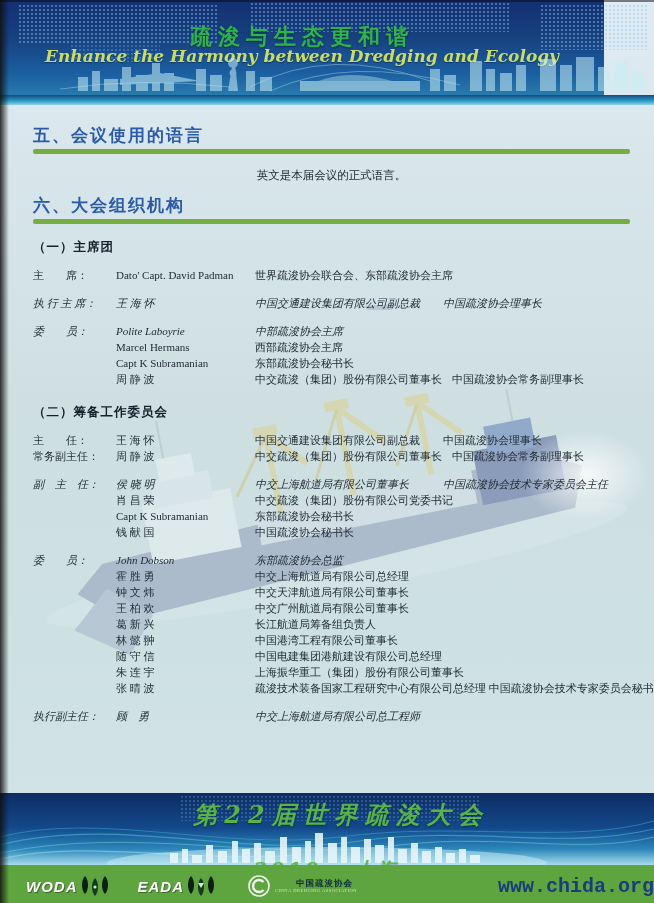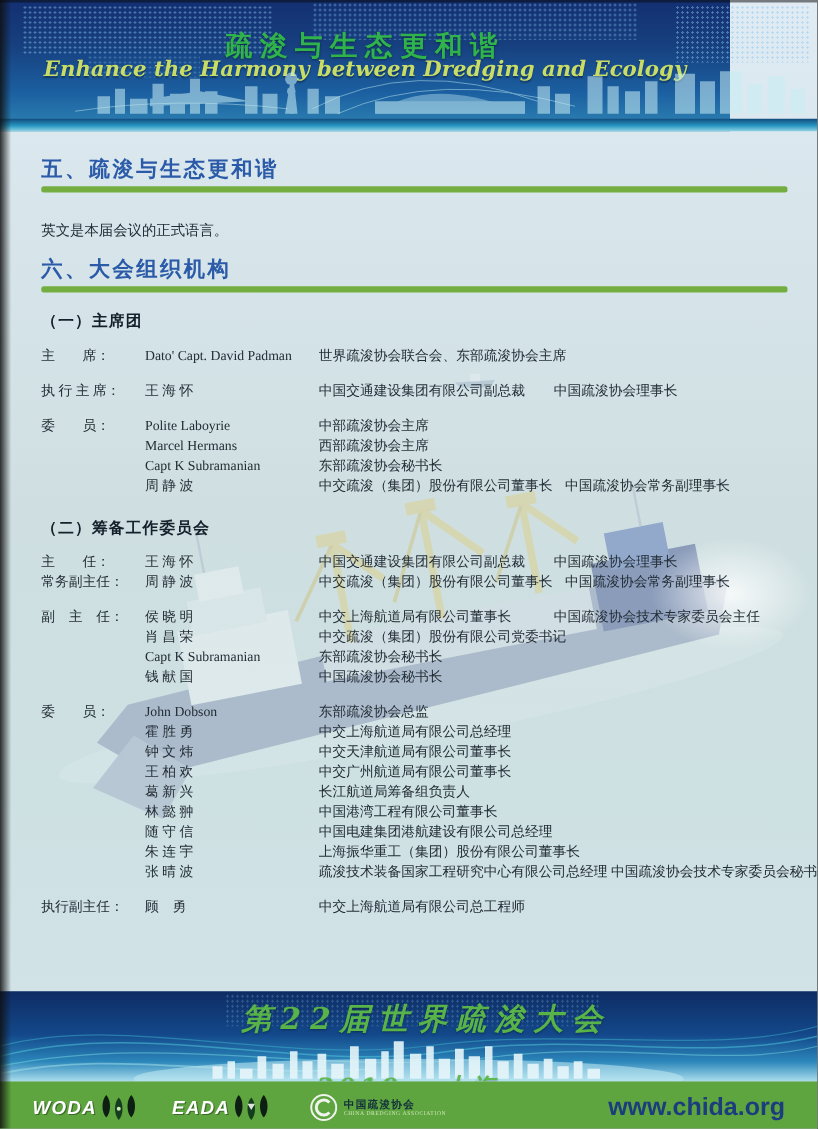--- a/index.html
+++ b/index.html
@@ -1,21 +1,21 @@
 <!DOCTYPE html>
 <html><head>
 <meta charset="utf-8">
 <style>
   html,body{margin:0;padding:0;background:#555;}
   .page{position:relative;width:654px;height:903px;margin:0 auto;overflow:hidden;
         background:linear-gradient(180deg,#e0ebf3 0%,#d8e6ec 18%,#cfdfe1 45%,#cde0e2 70%,#d5e4ea 100%);
         font-family:"Liberation Serif","DejaVu Serif",serif;}
   
   .banner{position:absolute;top:0;left:0;width:584px;height:105px;z-index:3;
-          background:linear-gradient(180deg,#132f72 0%,#17407f 35%,#1b5fa0 70%,#2f86b5 100%);}
+          background:linear-gradient(180deg,#132f72 0%,#17407f 35%,#1b5fa0 70%,#2f86b5 100%);padding-left:20px;}
   .dots{position:absolute;background-image:radial-gradient(circle,rgba(140,200,240,.55) .8px,transparent 1.1px);
         background-size:4px 4px;opacity:.8;}
   .d1{left:18px;top:4px;width:200px;height:40px;}
   .d2{left:250px;top:2px;width:260px;height:30px;}
   .d3{left:540px;top:4px;width:108px;height:46px;}
   .d4{left:70px;top:44px;width:90px;height:18px;opacity:.5;}
   .banner-title{position:absolute;top:22px;left:0;width:100%;text-align:center;
                 font-family:"Liberation Sans","DejaVu Sans",sans-serif;font-weight:bold;
                 font-size:22px;letter-spacing:6px;color:#2fb34a;text-shadow:0 1px 2px rgba(0,0,0,.4);}
   .banner-sub{position:absolute;top:46px;left:0;width:100%;text-align:center;
@@ -24,25 +24,25 @@
   .banner-skyline{position:absolute;bottom:10px;left:0;}
   .teal-strip{position:absolute;bottom:0;left:0;width:654px;height:10px;
               background:linear-gradient(180deg,#124b7d 0%,#2796c0 55%,#8fd2e4 100%);}
   
   .content{position:absolute;top:105px;left:0;width:654px;z-index:2;color:#232d36;}
   .inner{padding:8px 24px 0 33px;}
   .contact{margin-top:5px;font-size:11.5px;line-height:16px;white-space:nowrap;}
   .sec-head{margin-top:13px;font-family:"Liberation Sans","DejaVu Sans",sans-serif;
             font-weight:bold;font-size:17px;color:#2a5aa8;letter-spacing:2px;line-height:20px;}
   .green-bar{margin-top:3px;width:597px;height:5px;background:#74ae41;border-radius:2px;}
-  .sec-body{margin-top:23px;font-size:11.5px;line-height:16px;}
+  .sec-body{margin-top:13px;font-size:11.5px;line-height:16px;text-align:center;}
   .sub-title{margin-top:15px;font-size:12.5px;font-weight:bold;letter-spacing:1px;color:#14202b;line-height:17px;}
   .rows{margin-top:11px;}
   .m-row{display:flex;align-items:baseline;line-height:16px;font-size:11px;white-space:nowrap;}
-  .m-row.gap{margin-top:12px;}
+  .m-row.gap{margin-top:12px;font-style:italic;}
   .c-label{width:83px;flex:none;}
   .c-name{width:139px;flex:none;}
   .c-org{min-width:178px;flex:none;padding-right:10px;}
   .c-org2{flex:none;text-align:right;}
   
   .ship{position:absolute;left:28px;top:330px;z-index:1;opacity:.42;}
   .foam{position:absolute;left:520px;top:430px;width:130px;height:90px;z-index:1;border-radius:50%;
         background:radial-gradient(ellipse,rgba(255,255,255,.8) 0%,rgba(255,255,255,0) 70%);}
   .mini-ship{position:absolute;left:362px;top:296px;z-index:1;opacity:.5;}
   
@@ -56,23 +56,23 @@
           font-family:"DejaVu Serif","Liberation Serif",serif;font-style:italic;font-weight:bold;
           font-size:19px;letter-spacing:4px;color:#5dbb4d;text-shadow:0 1px 2px rgba(0,0,0,.3);margin-top:24px;}
   .f-band2{display:flex;align-items:center;width:654px;height:42px;background:#5ea43f;
            padding:0;box-sizing:border-box;}
   .f-black{width:654px;height:4px;background:#101010;}
   .logo{display:flex;align-items:center;margin-left:26px;}
   .logo-txt{font-family:"Liberation Sans","DejaVu Sans",sans-serif;font-weight:bold;font-style:italic;
             font-size:15px;color:#fff;letter-spacing:1px;text-shadow:1px 1px 0 rgba(0,0,0,.35);}
   .chida-logo{display:flex;align-items:center;margin-left:30px;}
   .chida-lines{margin-left:5px;line-height:1;}
-  .chida-cn{font-size:8.5px;color:#13303c;font-weight:bold;letter-spacing:1px;}
+  .chida-cn{font-size:8.5px;color:#13303c;font-weight:bold;letter-spacing:1px;margin-left:21px;}
   .chida-en{font-size:4.5px;color:#cfe6b8;letter-spacing:.5px;margin-top:2px;}
-  .f-url{margin-left:auto;margin-right:26px;font-family:Liberation Sans, sans-serif;
+  .f-url{margin-left:auto;font-family:Liberation Mono, monospace;
          font-weight:bold;font-size:20px;color:#1b3d7e;}
   
   .edge-left{position:absolute;left:0;top:0;width:9px;height:903px;z-index:5;
              background:linear-gradient(90deg,rgba(15,15,15,.85),rgba(15,15,15,0));}
   .edge-top{position:absolute;left:0;top:0;width:654px;height:2px;z-index:6;background:rgba(10,10,10,.5);}
 </style>
 </head>
 <body>
 
 <div class="page">
@@ -163,21 +163,21 @@
   </svg>
   <div class="foam"></div>
   <svg class="mini-ship" width="36" height="16" viewBox="0 0 36 16">
     <path d="M2 10 L34 8 L30 14 L6 14 Z" fill="#9fb3c6"></path>
       <rect x="14" y="3" width="8" height="6" fill="#e8eef2"></rect>
   </svg>
 
   <div class="content">
     <div class="inner">
 
-      <div class="sec-head">五、疏浚与生态更和谐</div>
+      <div class="sec-head">五、会议使用的语言</div>
       <div class="green-bar"></div>
       <div class="sec-body">英文是本届会议的正式语言。</div>
 
       <div class="sec-head" style="">六、大会组织机构</div>
       <div class="green-bar"></div>
 
       <div class="sub-title">（一）主席团</div>
       <div class="rows">
           <div class="m-row">
             <span class="c-label">主　　席：</span>

